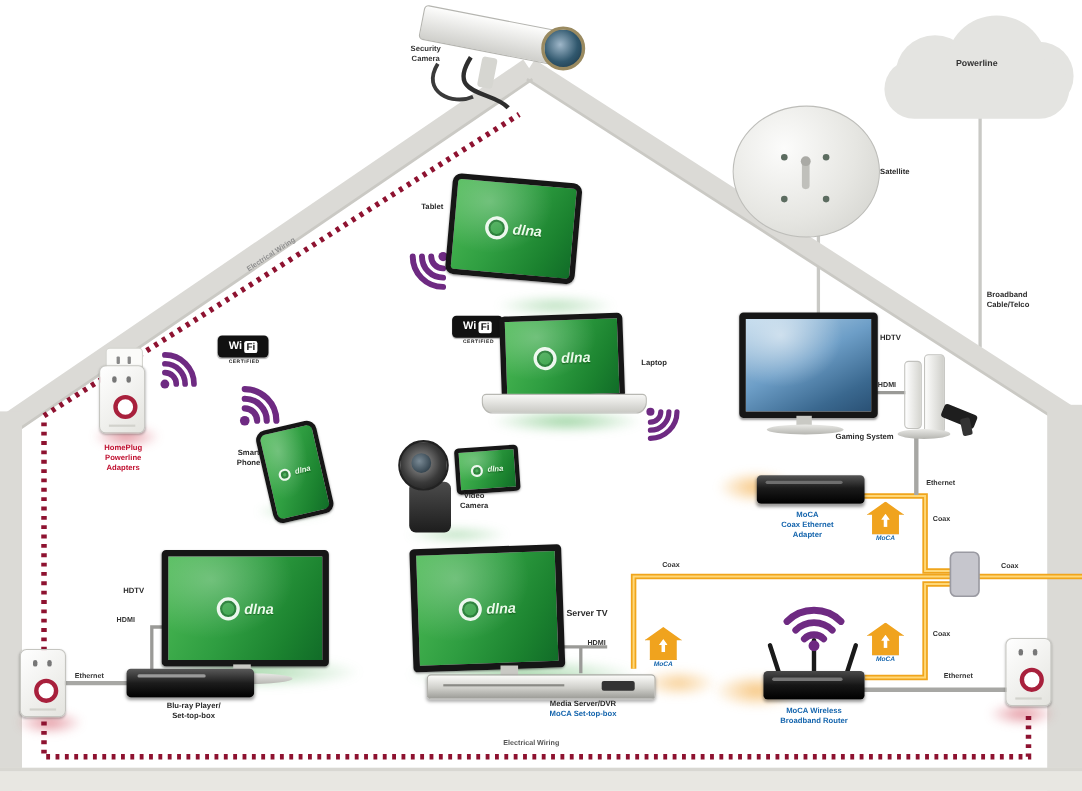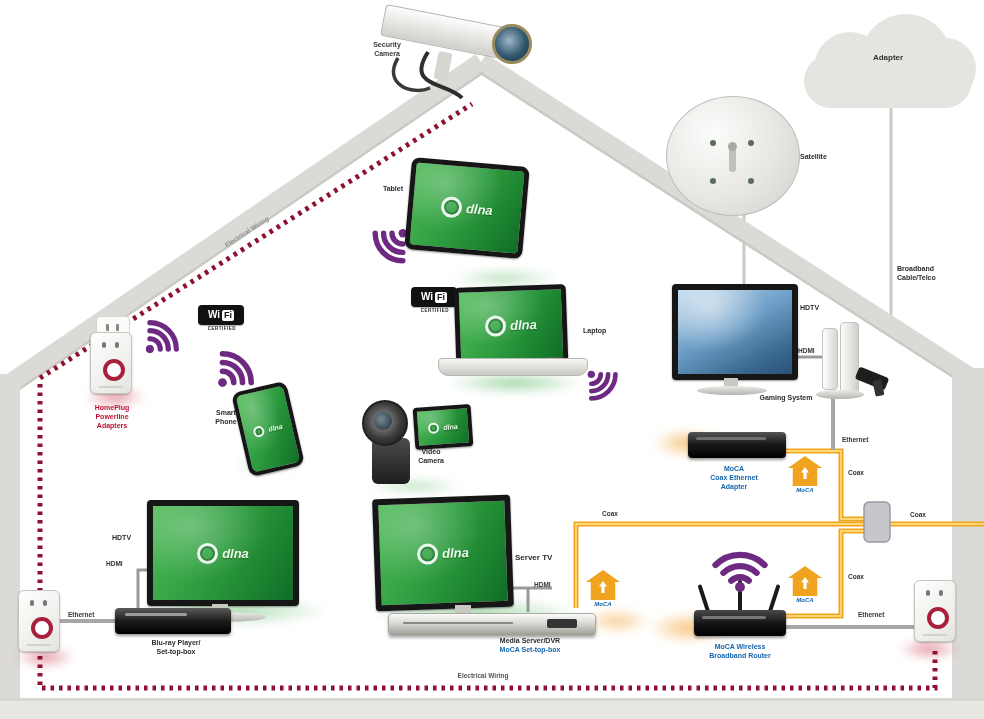--- a/index.html
+++ b/index.html
@@ -124,21 +124,21 @@
 
     <path d="M428,52 C405,88 448,82 462,98" stroke="#2e2e2e" stroke-width="4" fill="none"></path>
     <path d="M398,58 C382,84 412,96 430,88" stroke="#3a3a3a" stroke-width="3.5" fill="none"></path>
   </svg>
 
   <div class="dev" style="left:792px;top:6px;width:192px;height:112px;">
     <div class="d" style="left:22px;top:26px;width:72px;height:72px;border-radius:50%;background:#e4e4e1;"></div>
     <div class="d" style="left:68px;top:8px;width:92px;height:92px;border-radius:50%;background:#e4e4e1;"></div>
     <div class="d" style="left:122px;top:32px;width:62px;height:62px;border-radius:50%;background:#e4e4e1;"></div>
     <div class="d" style="left:12px;top:48px;width:168px;height:54px;border-radius:28px;background:#e4e4e1;"></div>
-    <div class="d" style="left:56px;top:48px;width:80px;text-align:center;font:bold 8px/1 'Liberation Sans',sans-serif;color:#333;">Adapter</div>
+    <div class="d" style="left:56px;top:48px;width:80px;text-align:center;font:bold 8px/1 'Liberation Sans',sans-serif;color:#333;">Powerline</div>
   </div>
 
   <div class="dev" style="left:664px;top:94px;width:140px;height:130px;">
     <div class="d" style="left:2px;top:2px;width:132px;height:118px;border-radius:50%;border:1px solid #bdbdb9;
          background:radial-gradient(circle at 35% 32%,#fcfcfb,#e6e6e2 55%,#cfcfca);"></div>
     <div class="d" style="left:46px;top:46px;width:6px;height:6px;border-radius:50%;background:#5c6c60;"></div>
     <div class="d" style="left:84px;top:46px;width:6px;height:6px;border-radius:50%;background:#5c6c60;"></div>
     <div class="d" style="left:46px;top:84px;width:6px;height:6px;border-radius:50%;background:#5c6c60;"></div>
     <div class="d" style="left:84px;top:84px;width:6px;height:6px;border-radius:50%;background:#5c6c60;"></div>
     <div class="d" style="left:65px;top:52px;width:7px;height:26px;border-radius:4px;background:#c0c0bb;"></div>

